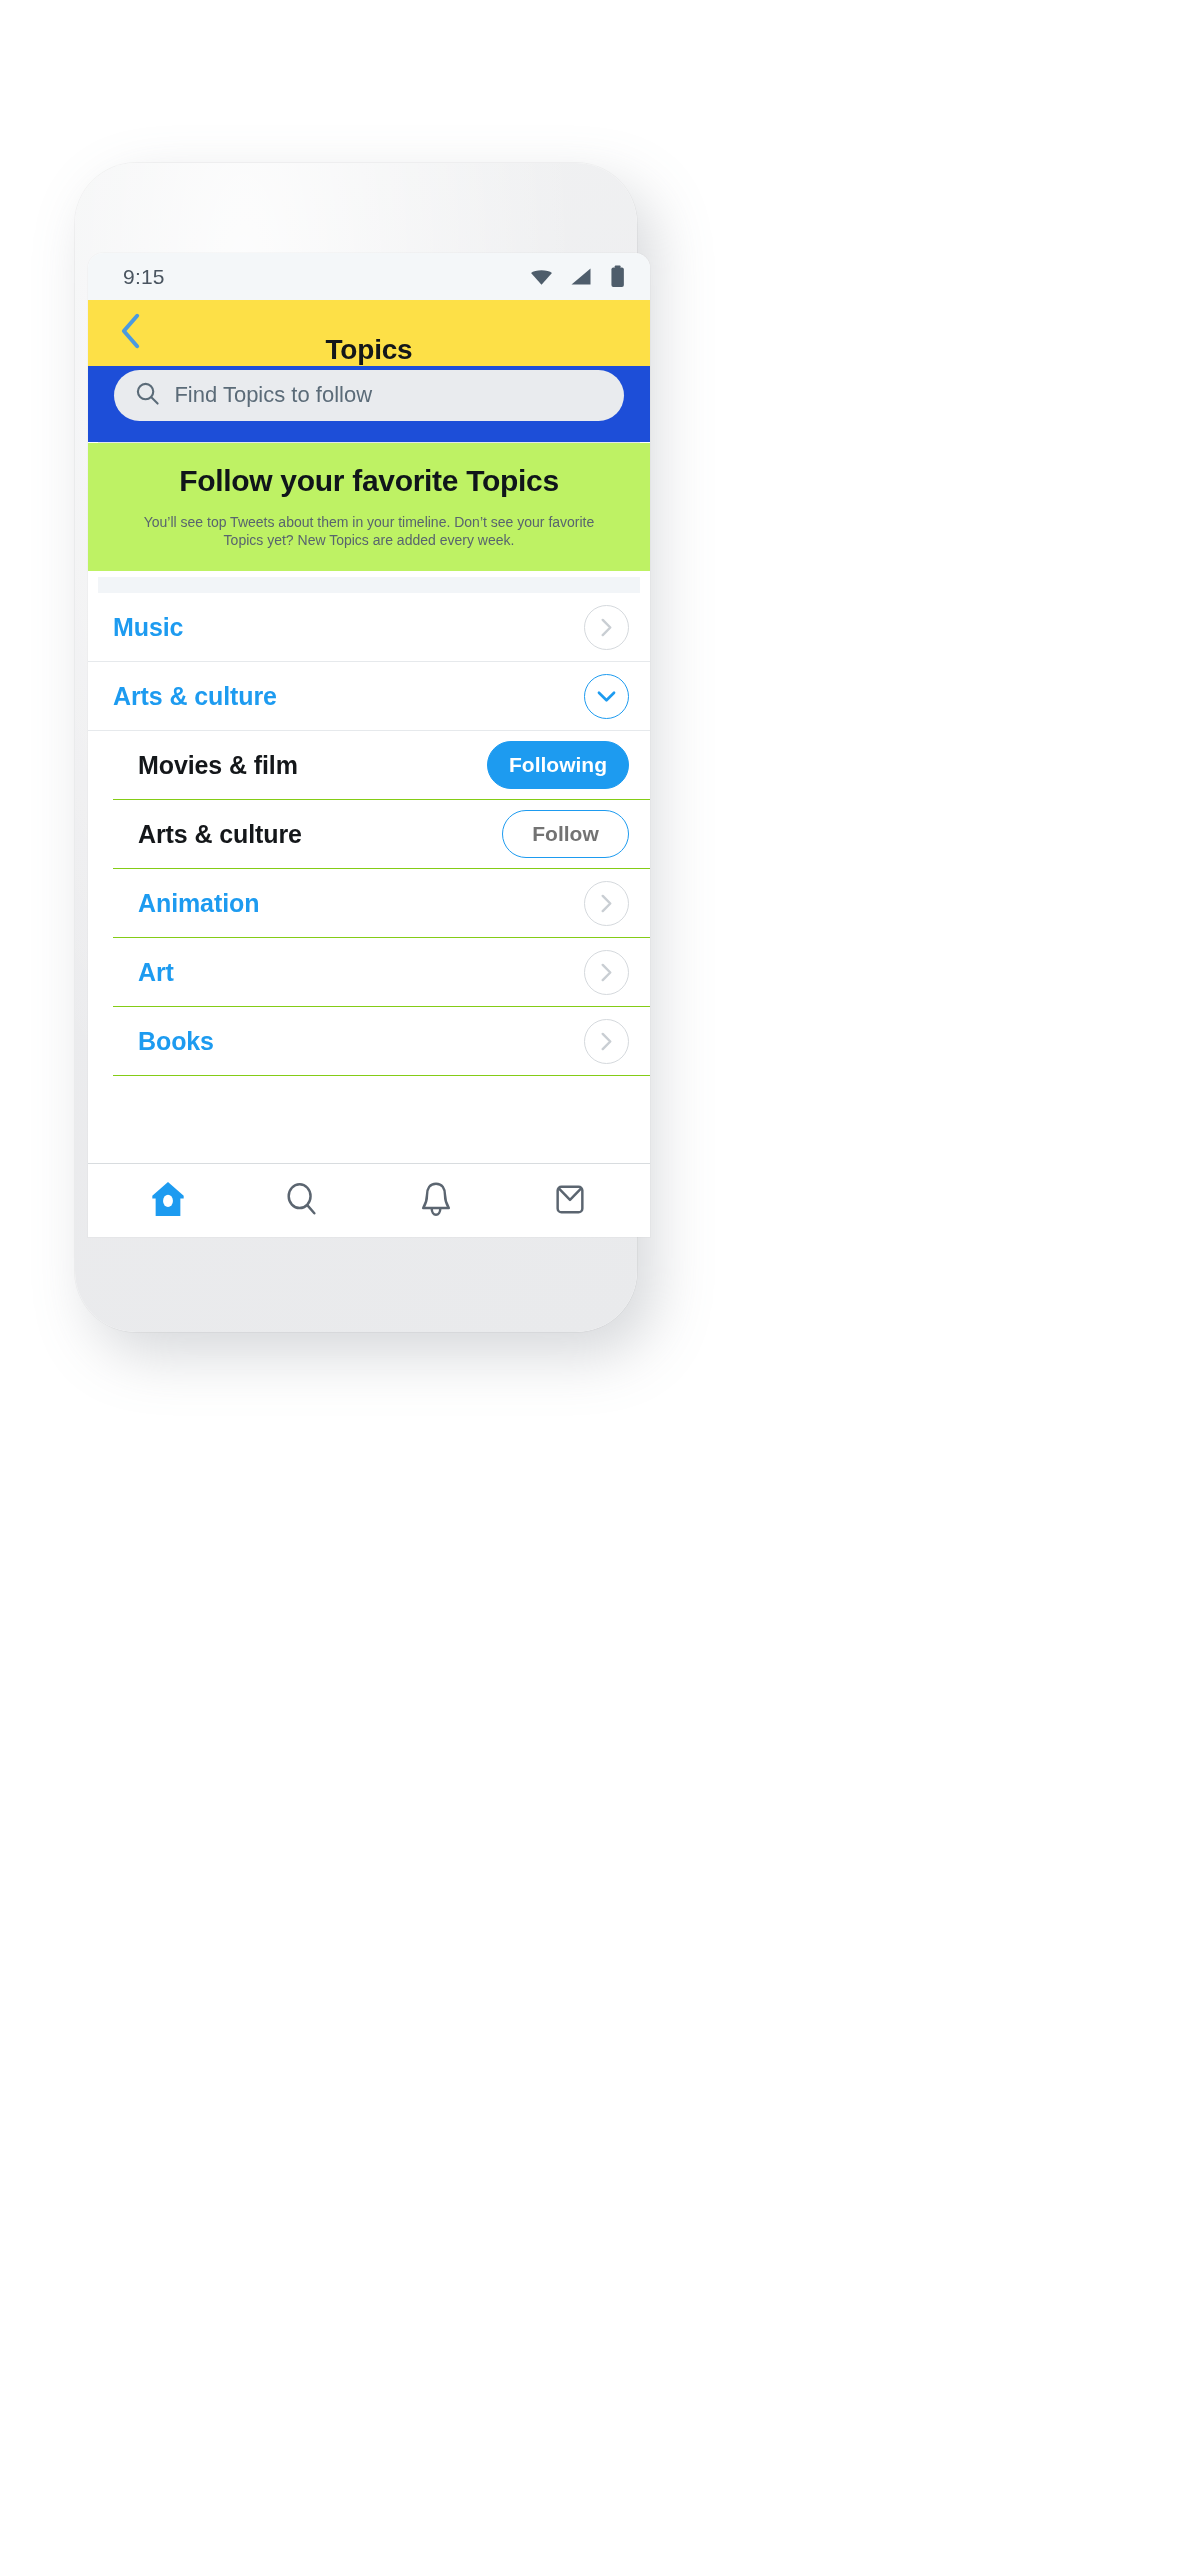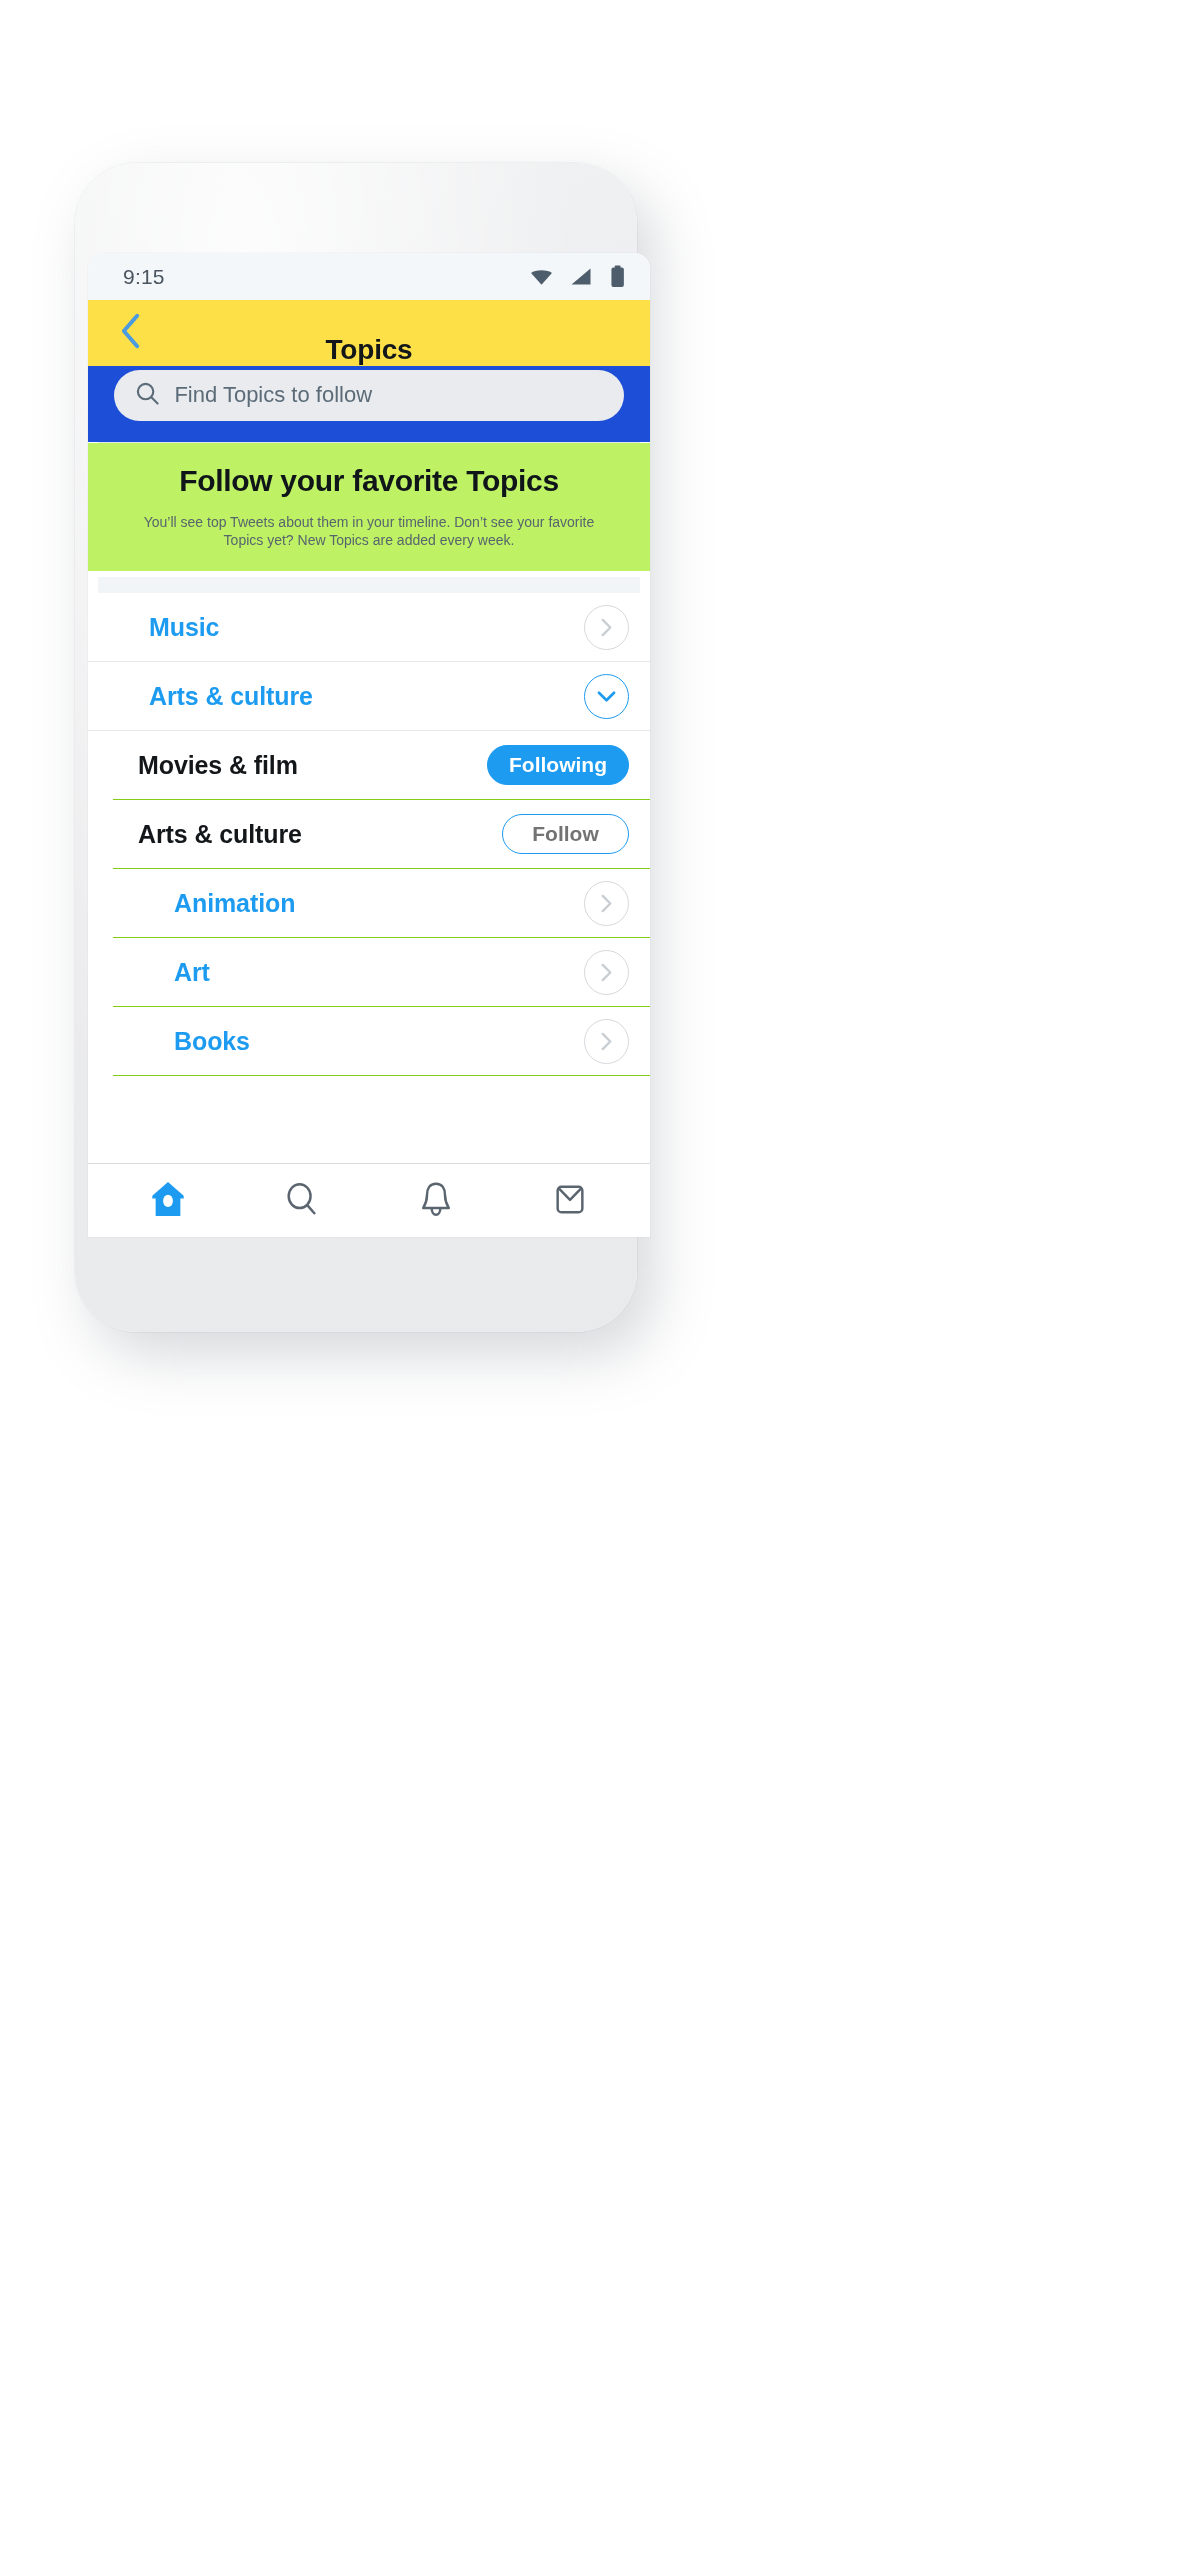--- a/index.html
+++ b/index.html
@@ -182,41 +182,41 @@
   .row.sub-divider {
     border-bottom: 1px solid #84cc16;
     margin-left: 25px;
     padding-left: 25px;
   }
   .row-label {
     font-size: 25px;
     font-weight: bold;
     letter-spacing: -0.1px;
   }
-  .row-label.blue { color: #1d9bf0; margin-left: 36px; }
+  .row-label.blue { color: #1d9bf0; }
   .row-label.dark { color: #14171a; }
 
   
   .circ {
     width: 43px;
     height: 43px;
     border-radius: 50%;
     border: 1.5px solid #d5d9dd;
     display: flex;
     align-items: center;
     justify-content: center;
     flex: none;
     background: #fff;
     cursor: pointer;
   }
   .circ.accent { border-color: #1d9bf0; }
 
   
   .pill {
-    height: 40px;
+    height: 48px;
     min-width: 127px;
     border-radius: 25px;
     display: flex;
     align-items: center;
     justify-content: center;
     font-size: 21px;
     font-weight: bold;
     box-sizing: border-box;
     padding: 12px 21px;
     cursor: pointer;

